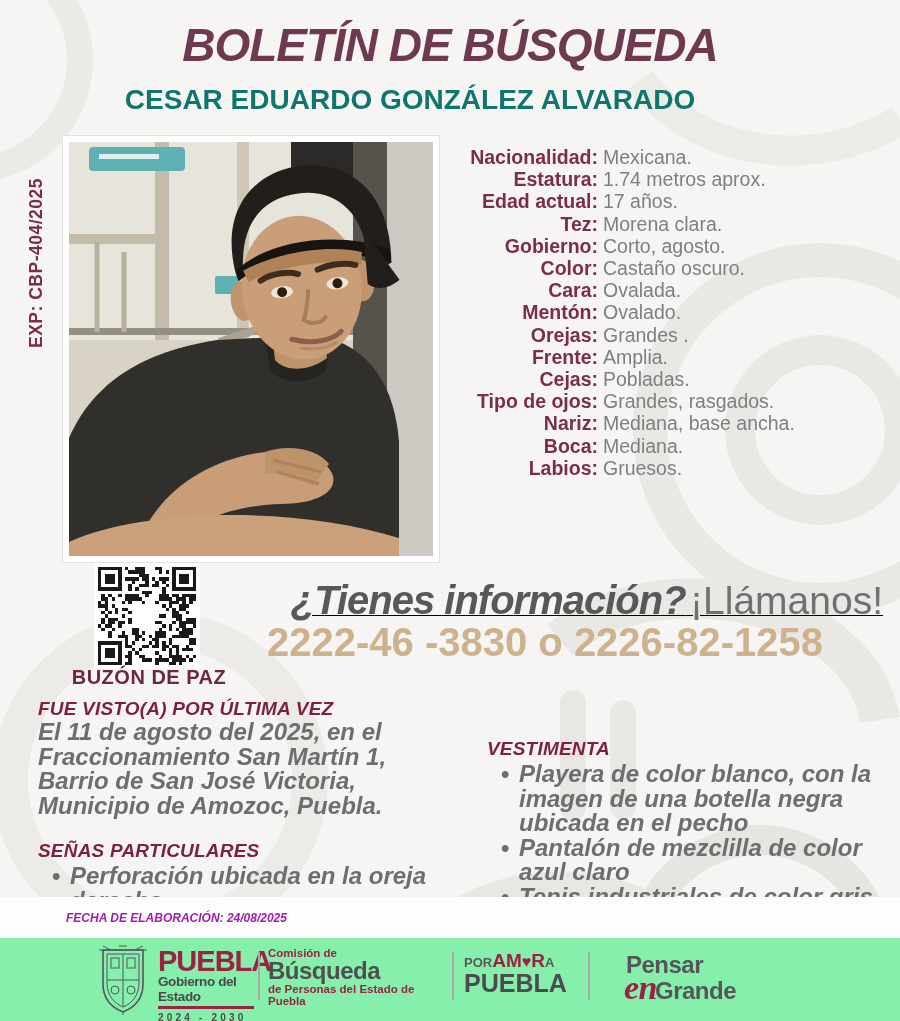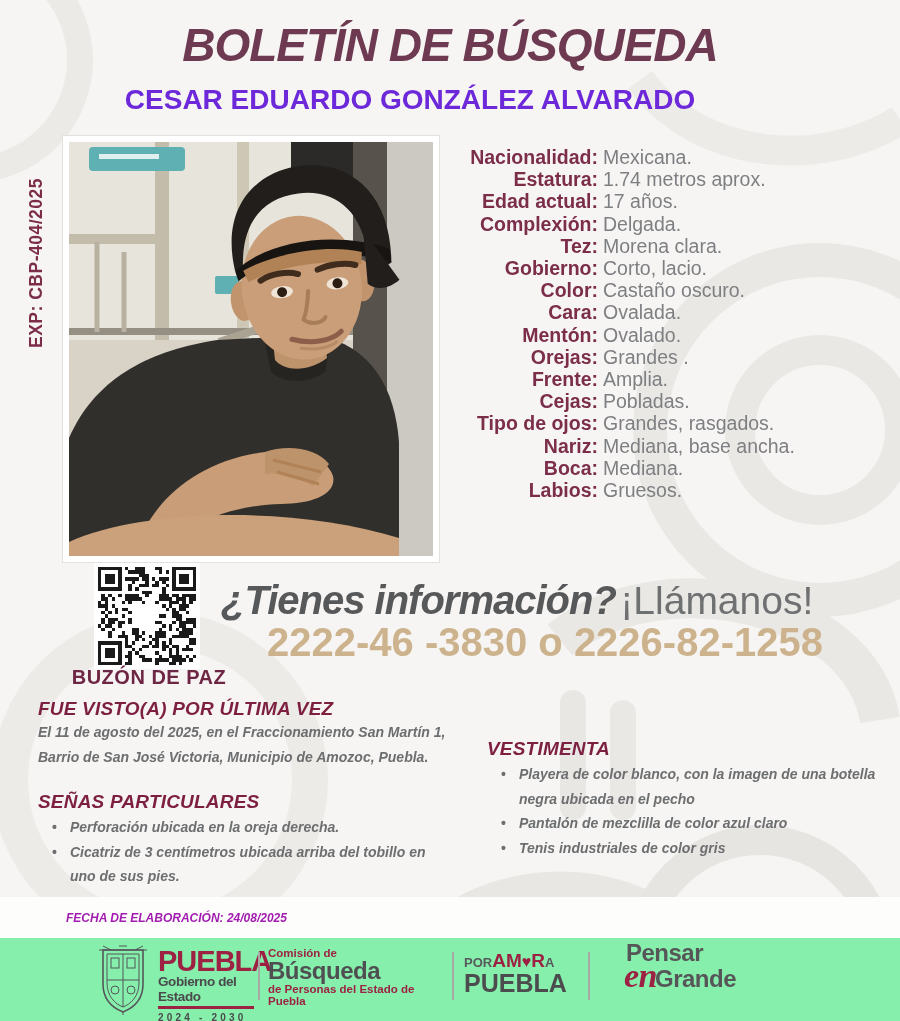--- a/index.html
+++ b/index.html
@@ -13,21 +13,21 @@
   .layer{position:absolute; z-index:1;}
 
   
   .title{
     left:0; top:18px; width:900px; text-align:center;
     font-size:46px; font-weight:bold; font-style:italic;
     letter-spacing:-1px; color:#6e3a51;
   }
   .name{
     left:0; top:84px; width:820px; text-align:center;
-    font-size:28px; font-weight:bold; color:#6d28d9; letter-spacing:0px;
+    font-size:28px; font-weight:bold; color:#0f766e; letter-spacing:0px;
   }
 
   
   .exp{
     left:-78px; top:252px; width:230px; height:22px; text-align:center;
     transform:rotate(-90deg);
     font-size:17.5px; font-weight:bold; color:#7b2d49; letter-spacing:0.5px;
   }
 
   
@@ -47,32 +47,32 @@
   
   .qr-box{
     left:94px; top:563px; width:106px; height:106px; background:#fff; padding:4px; box-sizing:border-box;
   }
   .qr-box svg{display:block;width:100%;height:100%;}
   .qr-caption{
     left:64px; top:666px; width:170px; text-align:center;
     font-size:20px; font-weight:bold; color:#6d2644; letter-spacing:0.5px;
   }
   .callline{
-    left:221px; top:578px; width:680px; text-align:left; white-space:nowrap;
+    left:203px; top:578px; width:680px; text-align:right; white-space:nowrap;text-decoration:underline;
   }
   .q-info{ font-size:40px; font-weight:bold; font-style:italic; color:#57585a; letter-spacing:-1px;}
   .q-call{ font-size:39px; font-weight:normal; color:#6f7072; letter-spacing:0px;}
   .phones{
     left:205px; top:620px; width:680px; text-align:center;
     font-size:40px; font-weight:bold; color:#ccb38d; letter-spacing:0px; white-space:nowrap;
   }
 
   
   .sec-h{ font-size:19px; font-weight:bold; font-style:italic; color:#7d1f40; letter-spacing:0.2px;}
-  .body-t{ font-size:14px; font-weight:bold; font-style:italic; color:#6d6e70; line-height:24.5px;}
+  .body-t{ font-size:24px; font-weight:bold; font-style:italic; color:#6d6e70; line-height:24.5px;}
   .col-left{ left:38px; top:698px; width:412px;}
   .col-right{ left:487px; top:738px; width:400px;}
   .blist{ margin:2px 0 0 0; padding:0 0 0 14px; list-style:none;}
   .blist li{ position:relative; padding-left:18px;}
   .blist li::before{
     content:"•"; position:absolute; left:0; top:0;
     color:#6d6e70; font-weight:bold; font-style:normal;
   }
   .gap{height:22px;}
 
@@ -92,21 +92,21 @@
   .d1{left:258px;} .d2{left:452px;} .d3{left:588px;}
   .lg-com{ left:268px; top:9px; width:180px;}
   .lg-com .l1{ font-size:11.5px; font-weight:bold; color:#9c2143;}
   .lg-com .l2{ font-size:24px; font-weight:bold; color:#4f4f51; letter-spacing:-0.5px; line-height:24px;}
   .lg-com .l3{ font-size:11.5px; font-weight:bold; color:#9c2143;}
   .lg-amor{ left:464px; top:14px; width:120px; line-height:18px;}
   .lg-amor .l1{ font-size:13px; font-weight:bold; color:#58595b; letter-spacing:0;}
   .lg-amor .l1 .am{ font-size:19px; color:#9c2143;}
   .lg-amor .l1 .heart{ color:#9c2143; font-size:16px;}
   .lg-amor .l2{ font-size:25px; font-weight:bold; color:#4c4c4e; letter-spacing:0; line-height:22px;}
-  .lg-pensar{ left:604px; top:4px; width:150px;}
+  .lg-pensar{ left:604px; top:16px; width:150px;}
   .lg-pensar .l1{ font-size:24px; font-weight:bold; color:#565658; margin-left:22px; line-height:22px; letter-spacing:-0.5px;}
   .lg-pensar .l2{ font-size:24px; font-weight:bold; color:#565658; line-height:24px; letter-spacing:-0.5px;}
   .lg-pensar .en{ font-family:Liberation Serif, serif; font-style:italic; color:#9c2143; font-size:34px; margin-right:-2px;margin-left:20px;}
 </style>
 </head>
 <body>
 
 <div class="page">
 
   <svg class="wm" viewBox="0 0 900 1021" fill="none">
@@ -188,30 +188,26 @@
       </div>
     <div class="drow">
         <span class="dlabel">Estatura:</span>
         <span class="dvalue">1.74 metros aprox.</span>
       </div>
     <div class="drow">
         <span class="dlabel">Edad actual:</span>
         <span class="dvalue">17 años.</span>
       </div>
     <div class="drow">
-        <span class="dlabel">Complexión:</span>
-        <span class="dvalue">Delgada.</span>
-      </div>
-    <div class="drow">
         <span class="dlabel">Tez:</span>
         <span class="dvalue">Morena clara.</span>
       </div>
     <div class="drow">
         <span class="dlabel">Gobierno:</span>
-        <span class="dvalue">Corto, lacio.</span>
+        <span class="dvalue">Corto, agosto.</span>
       </div>
     <div class="drow">
         <span class="dlabel">Color:</span>
         <span class="dvalue">Castaño oscuro.</span>
       </div>
     <div class="drow">
         <span class="dlabel">Cara:</span>
         <span class="dvalue">Ovalada.</span>
       </div>
     <div class="drow">

